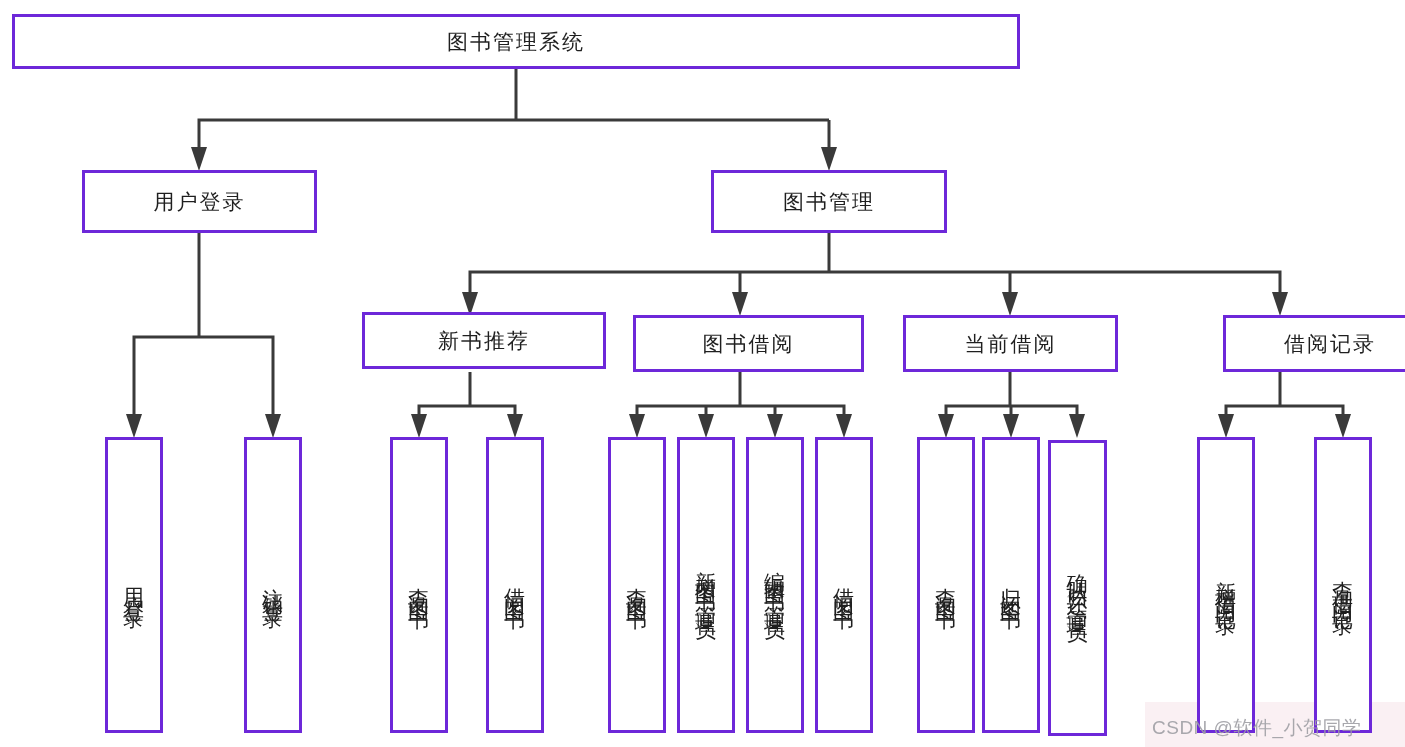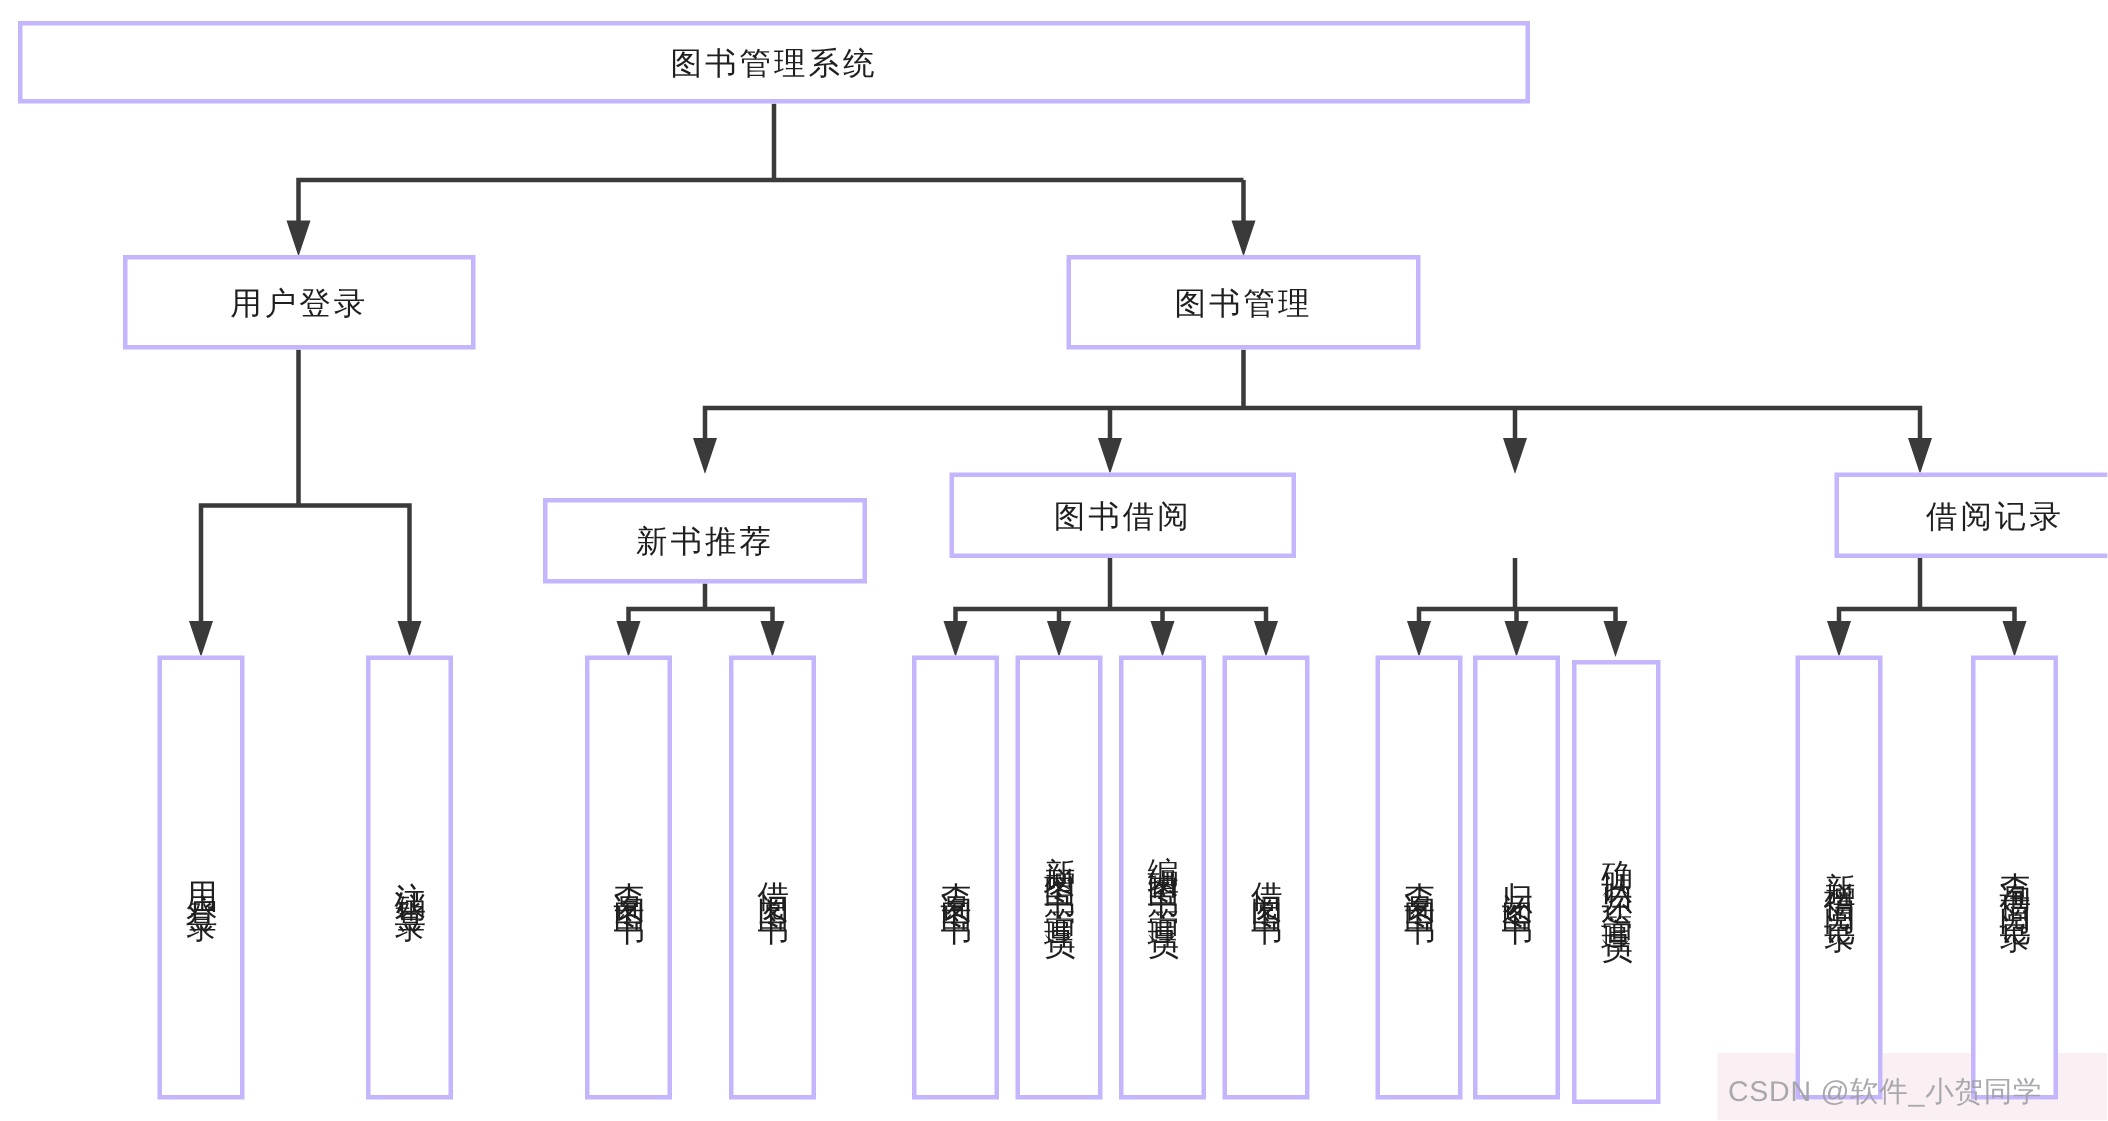--- a/index.html
+++ b/index.html
@@ -18,21 +18,21 @@
   }
   .connectors {
     position: absolute;
     left: 0;
     top: 0;
     z-index: 1;
   }
   .node {
     position: absolute;
     box-sizing: border-box;
-    border: 3px solid #c4b5fd;
+    border: 3px solid #6d28d9;
     background: #ffffff;
     color: #1f1f1f;
     display: flex;
     align-items: center;
     justify-content: center;
     z-index: 2;
     text-align: center;
   }
   .h-node {
     font-size: 21px;
@@ -120,22 +120,23 @@
     </g>
   </svg>
 
   <div class="tint-strip"></div>
 
   <div class="node h-node" style="left:12px; top:14px; width:1008px; height:55px;">图书管理系统</div>
 
   <div class="node h-node" style="left:82px; top:170px; width:235px; height:63px;">用户登录</div>
   <div class="node h-node" style="left:711px; top:170px; width:236px; height:63px;">图书管理</div>
 
-  <div class="node h-node" style="left:362px; top:332px; width:216px; height:57px;">新书推荐</div>
+  <div class="node h-node" style="left:362px; top:312px; width:244px; height:57px;">新书推荐</div>
   <div class="node h-node" style="left:633px; top:315px; width:231px; height:57px;">图书借阅</div>
+  <div class="node h-node" style="left:903px; top:315px; width:215px; height:57px;">当前借阅</div>
   <div class="node h-node" style="left:1223px; top:315px; width:214px; height:57px;">借阅记录</div>
 
   <div class="node v-node" style="left:105px; top:437px; width:58px; height:296px;">用户登录</div>
   <div class="node v-node" style="left:244px; top:437px; width:58px; height:296px;">注销登录</div>
 
   <div class="node v-node" style="left:390px; top:437px; width:58px; height:296px;">查询图书</div>
   <div class="node v-node" style="left:486px; top:437px; width:58px; height:296px;">借阅图书</div>
 
   <div class="node v-node" style="left:608px; top:437px; width:58px; height:296px;">查询图书</div>
   <div class="node v-node" style="left:677px; top:437px; width:58px; height:296px;">新增图书（管理员）</div>

